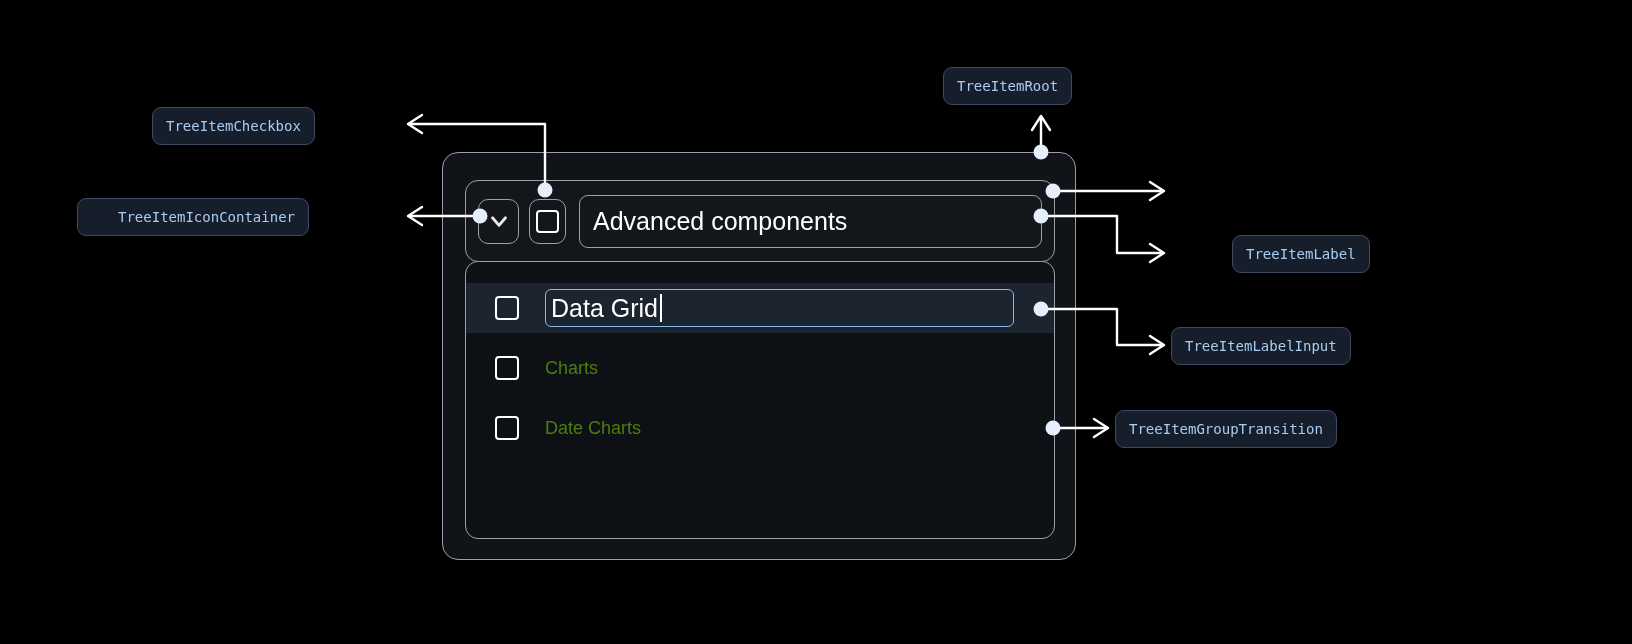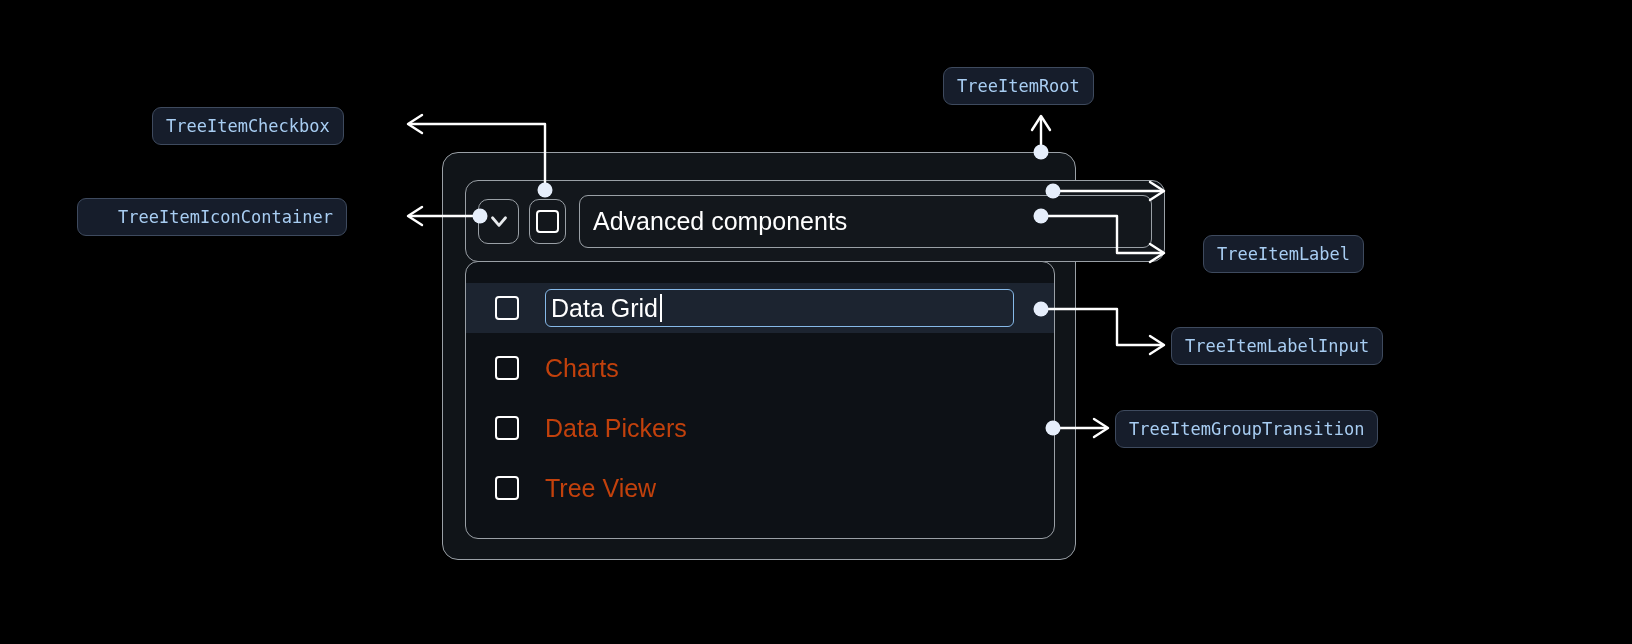--- a/index.html
+++ b/index.html
@@ -38,21 +38,21 @@
     position: absolute;
     box-sizing: border-box;
     display: flex;
     align-items: center;
     justify-content: center;
     background: #161d2b;
     border: 1px solid #3e4a5e;
     border-radius: 9px;
     color: #a8cdf2;
     font-family: "DejaVu Sans Mono", "Liberation Mono", monospace;
-    font-size: 17px;
+    font-size: 14px;
     letter-spacing: 0px;
     white-space: nowrap;
     padding: 0 13px;
     height: 38px;
     z-index: 8;
   }
 
   
   #tree-root {
     position: absolute;
@@ -64,21 +64,21 @@
     background: #101418;
     border: 1px solid #9aa0a6;
     border-radius: 16px;
     z-index: 2;
   }
 
   #tree-content {
     position: absolute;
     left: 22px;
     top: 27px;
-    width: 700px;
+    width: 590px;
     height: 82px;
     box-sizing: border-box;
     background: #13171c;
     border: 1px solid #9aa0a6;
     border-radius: 13px;
     display: flex;
     align-items: center;
     padding: 0 12px;
   }
 
@@ -160,22 +160,22 @@
     width: 24px;
     height: 24px;
     box-sizing: border-box;
     border: 2.5px solid #ffffff;
     border-radius: 4px;
     flex: 0 0 auto;
   }
 
   .row-text {
     margin-left: 26px;
-    color: #c2410c;
-    font-size: 25px;
+    color: #4d7c0f;
+    font-size: 18px;
     line-height: 1;
   }
 
   #row-input {
     margin-left: 26px;
     flex: 1 1 auto;
     height: 38px;
     margin-right: 40px;
     box-sizing: border-box;
     border: 1.5px solid #86b9e8;
@@ -235,27 +235,23 @@
         </div>
       </div>
 
       <div class="tree-row">
         <div class="row-cb"></div>
         <span class="row-text">Charts</span>
       </div>
 
       <div class="tree-row">
         <div class="row-cb"></div>
-        <span class="row-text">Data Pickers</span>
-      </div>
-
-      <div class="tree-row">
-        <div class="row-cb"></div>
-        <span class="row-text">Tree View</span>
-      </div>
+        <span class="row-text">Date Charts</span>
+      </div>
+
 
     </div>
   </div>
 
   <svg id="wires" viewBox="0 0 1632 644" width="1632" height="644">
     <g stroke="#ffffff" stroke-width="2.4" fill="none" stroke-linecap="round" stroke-linejoin="round">
 
       <path d="M545,190 L545,124 L410,124"></path>
       <polyline points="422,115 408,124 422,133"></polyline>
 
@@ -289,19 +285,19 @@
     </g>
   </svg>
 
   <div class="badge" style="left:152px; top:107px;">TreeItemCheckbox</div>
 
   <div class="badge" style="left:77px; top:198px;padding-left:40px;">TreeItemIconContainer</div>
 
   <div class="badge" style="left:943px; top:67px;">TreeItemRoot</div>
 
 
-  <div class="badge" style="left:1203px; top:235px;text-align:center;">TreeItemLabel</div>
+  <div class="badge" style="left:1232px; top:235px;text-align:center;">TreeItemLabel</div>
 
   <div class="badge" style="left:1171px; top:327px;">TreeItemLabelInput</div>
 
   <div class="badge" style="left:1115px; top:410px;">TreeItemGroupTransition</div>
 
 </div>
 
 </body></html>

